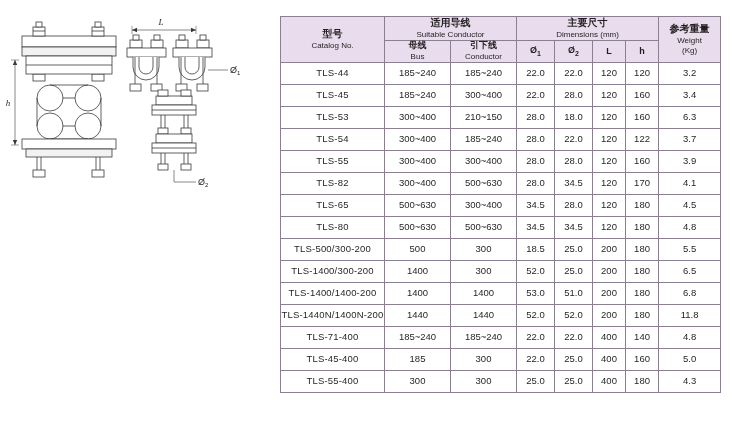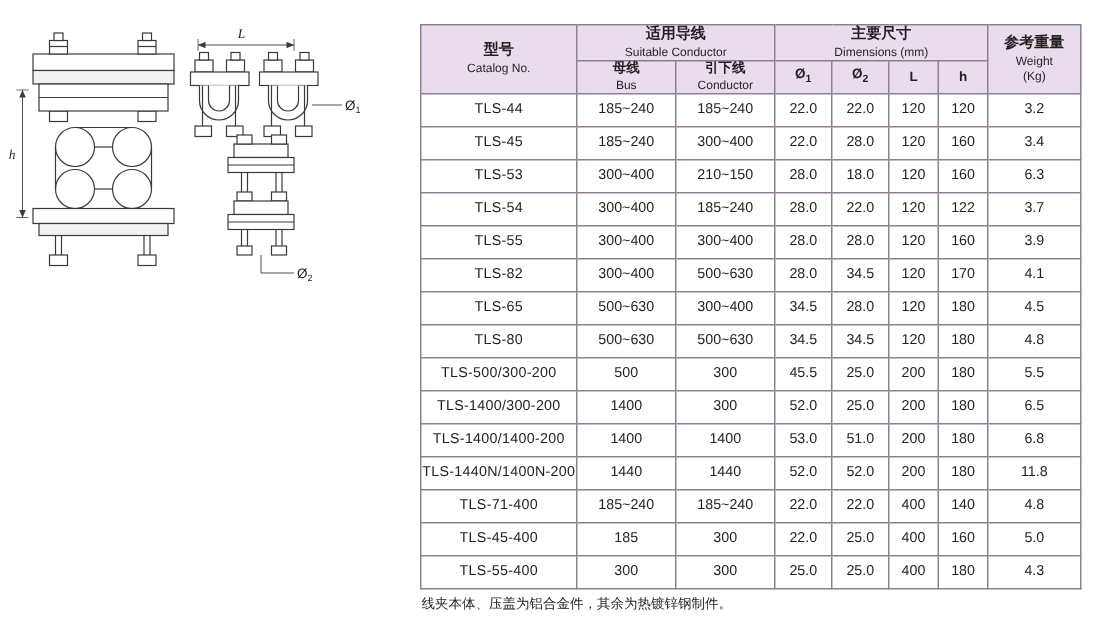--- a/index.html
+++ b/index.html
@@ -378,21 +378,21 @@
           <td>34.5</td>
           <td>34.5</td>
           <td>120</td>
           <td>180</td>
           <td>4.8</td>
         </tr>
         <tr>
           <td class="model">TLS-500/300-200</td>
           <td>500</td>
           <td>300</td>
-          <td>45.5</td>
+          <td>18.5</td>
           <td>25.0</td>
           <td>200</td>
           <td>180</td>
           <td>5.5</td>
         </tr>
         <tr>
           <td class="model">TLS-1400/300-200</td>
           <td>1400</td>
           <td>300</td>
           <td>52.0</td>
@@ -449,16 +449,15 @@
           <td>25.0</td>
           <td>400</td>
           <td>180</td>
           <td>4.3</td>
         </tr>
       </tbody>
     </table>
   </div>
 
   <div class="footnote">
-    <div>线夹本体、压盖为铝合金件，其余为热镀锌钢制件。</div>
   </div>
 
 </div>
 
 </body></html>

